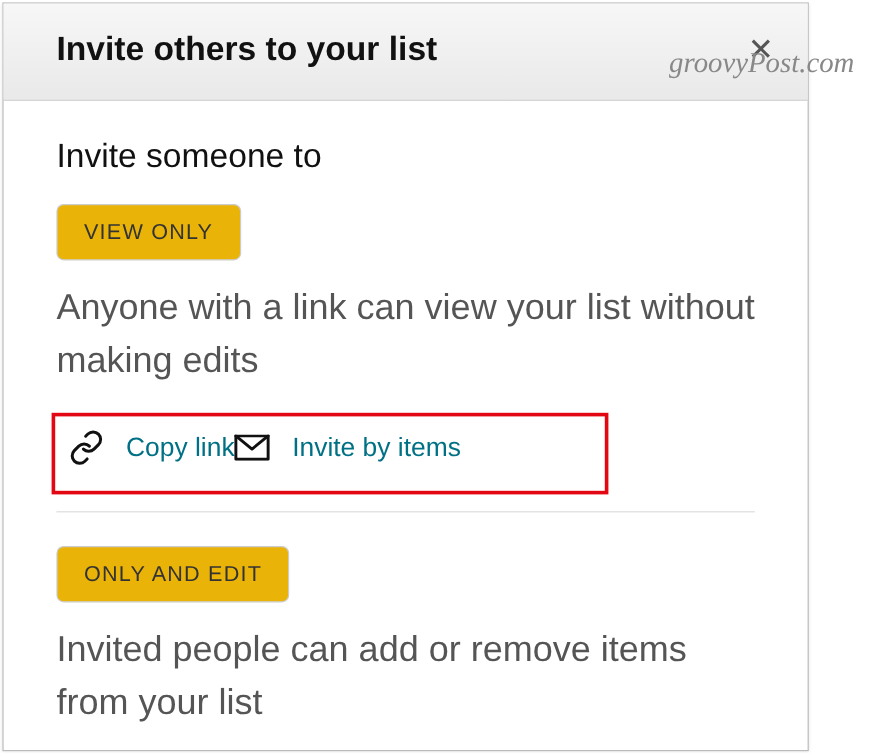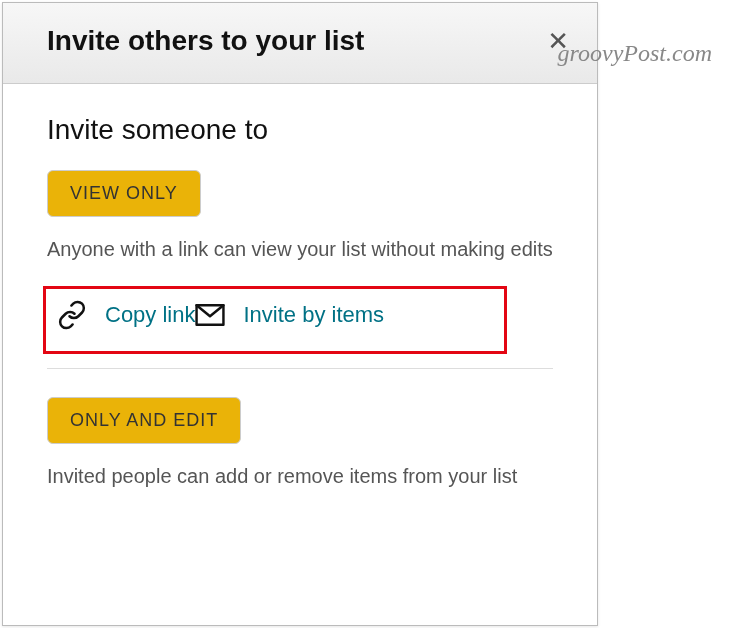--- a/index.html
+++ b/index.html
@@ -8,21 +8,21 @@
       box-sizing: border-box;
     }
     body {
       font-family: "Amazon Ember", Arial, sans-serif;
       background: #fff;
       width: 742px;
       height: 628px;
       position: relative;
     }
     .modal {
-      width: 596px;
+      width: 672px;
       height: 624px;
       margin: 2px;
       border: 1px solid #bbb;
       background: #fff;
       box-shadow: 0 1px 3px rgba(0,0,0,0.1);
     }
     .modal-header {
       background: linear-gradient(to bottom, #f7f7f7, #e9e9e9);
       border-bottom: 1px solid #ccc;
       padding: 22px 28px 26px 44px;
@@ -69,21 +69,21 @@
       border: 1px solid #ccc;
       border-radius: 6px;
       background: #eab308;
       font-size: 18px;
       color: #333;
       letter-spacing: 1px;
       cursor: pointer;
       margin-bottom: 18px;
     }
     .description {
-      font-size: 20px;
+      font-size: 30px;
       color: #555;
       line-height: 1.45;
       margin-bottom: 20px;
     }
     .actions-row {
       display: flex;
       align-items: center;
       padding: 16px 10px 20px 10px;
       position: relative;
     }

